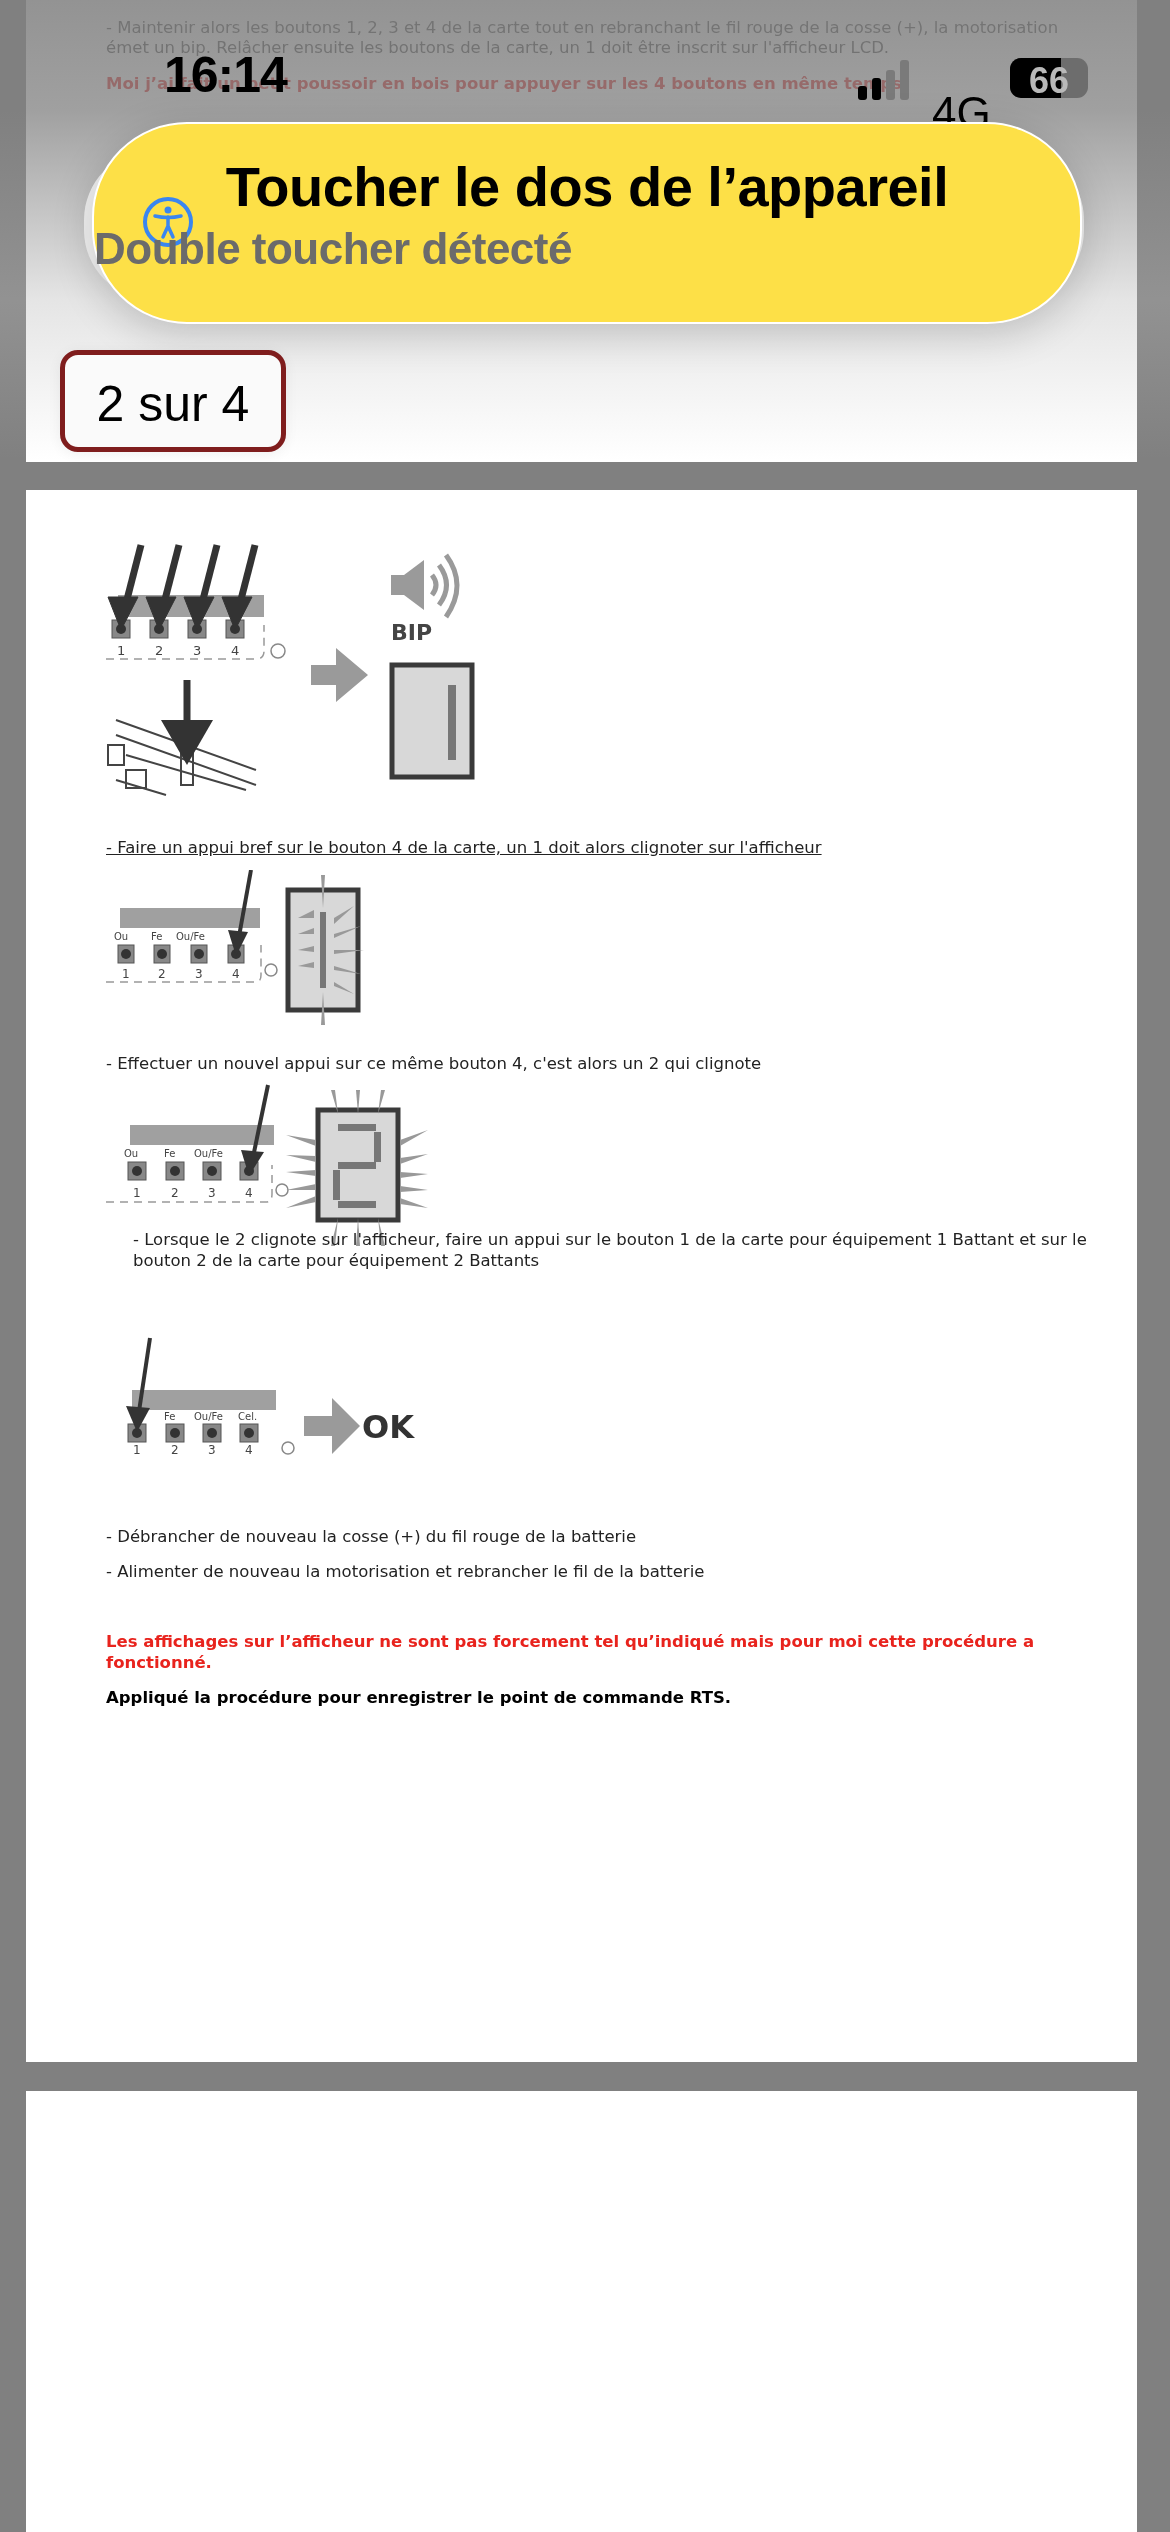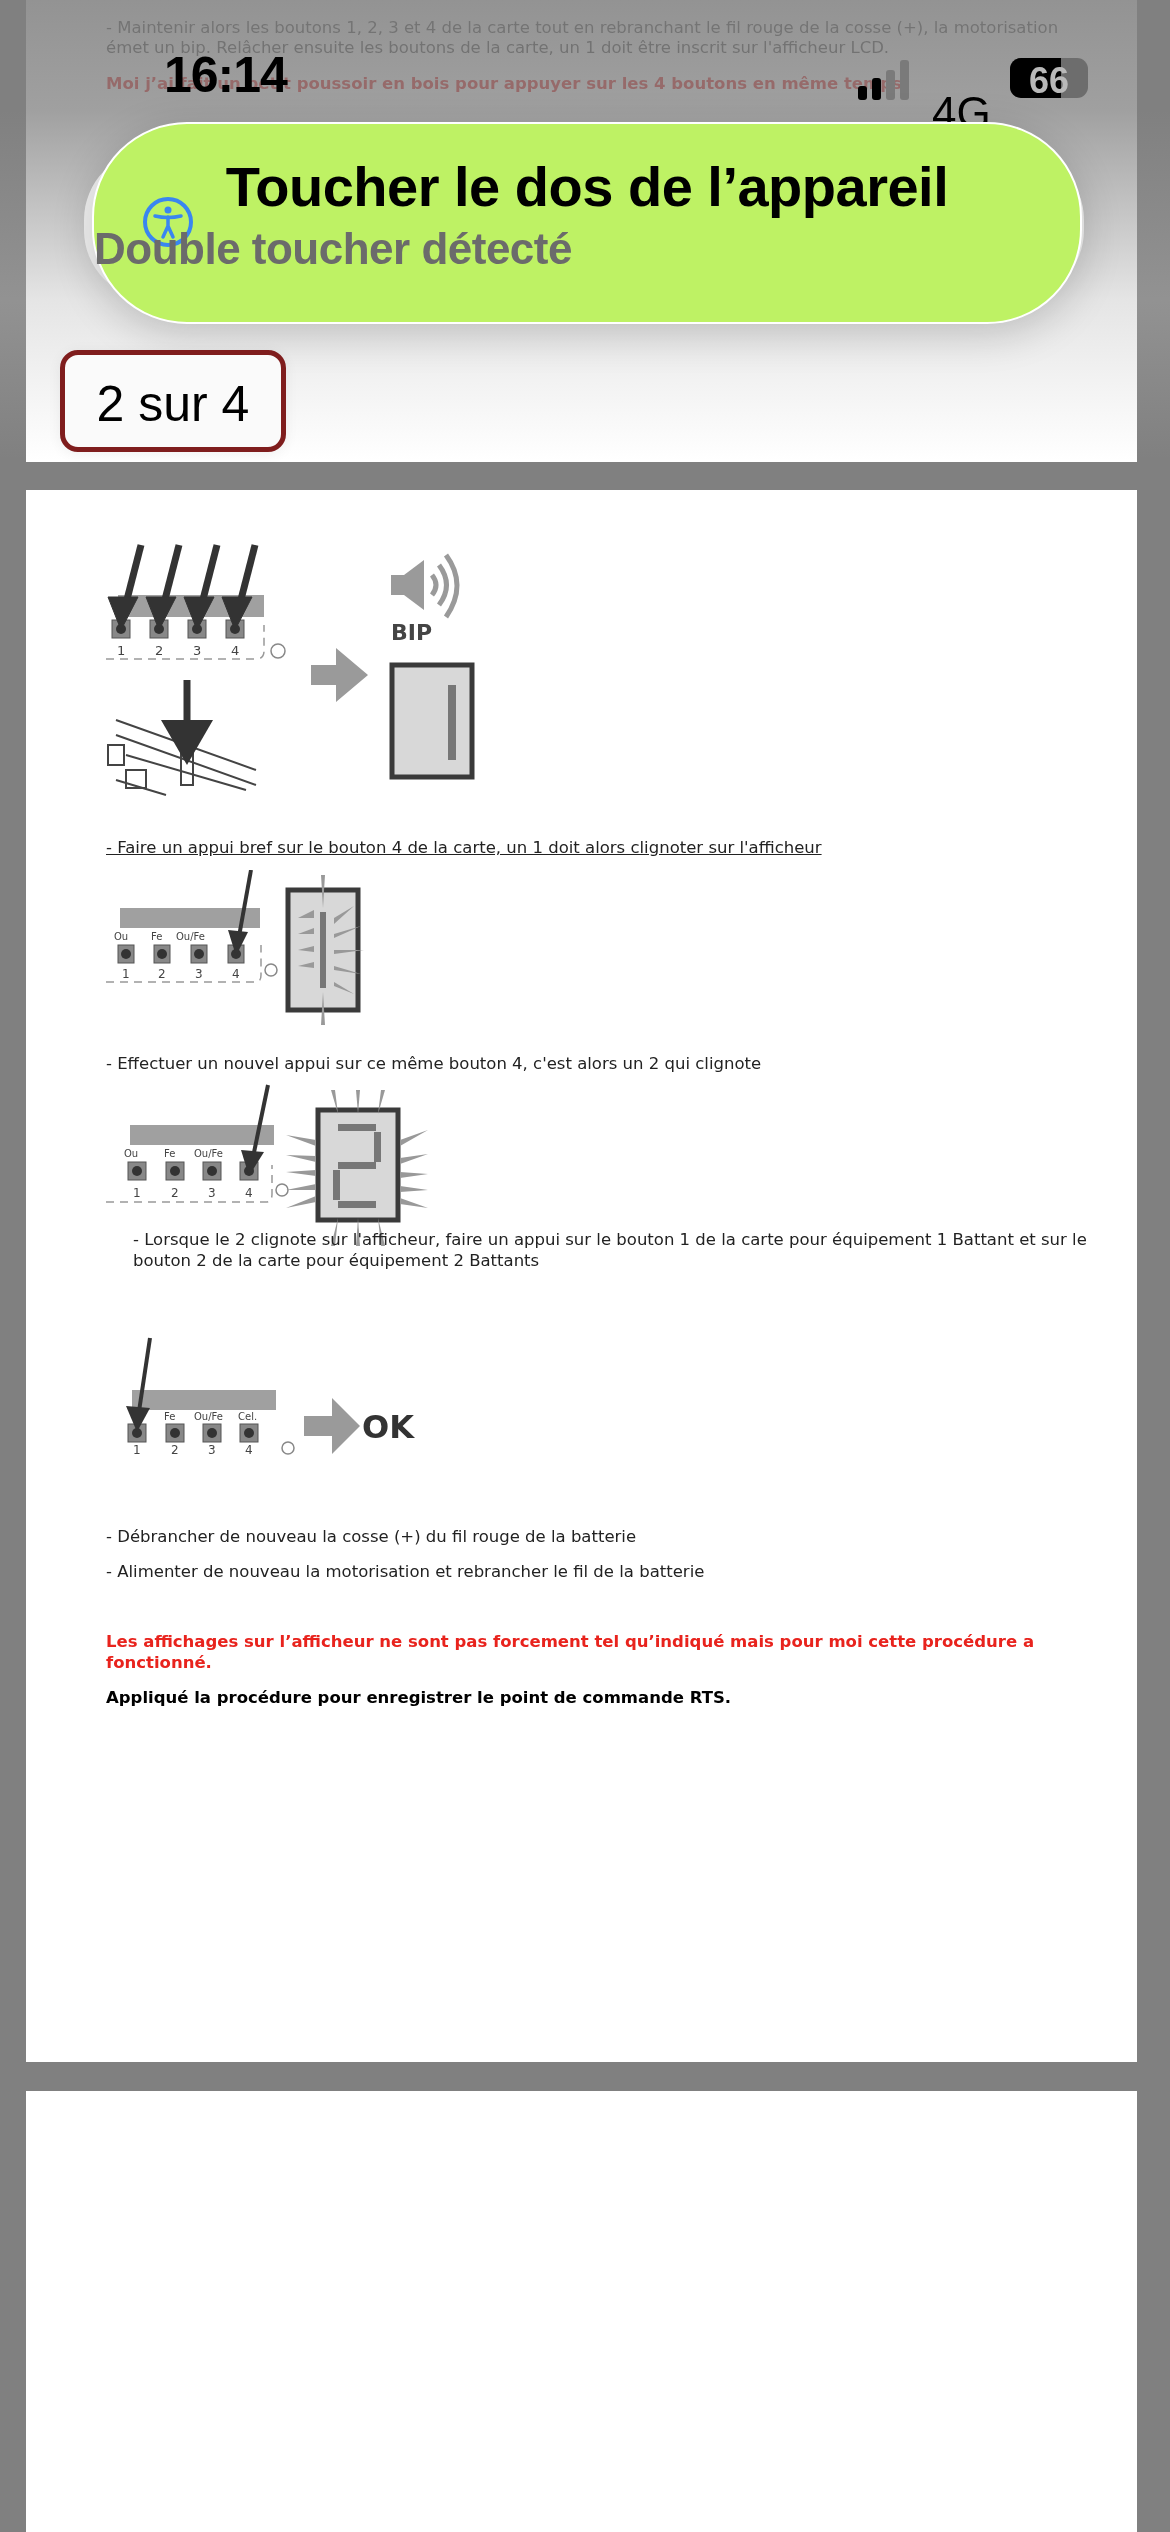--- a/index.html
+++ b/index.html
@@ -33,21 +33,21 @@
   .net { position: absolute; left: 932px; top: 52px; font-family: "Liberation Sans", sans-serif; font-size: 44px; color: #000; margin-top: 36px; }
   .battery { position: absolute; left: 1010px; top: 58px; width: 78px; height: 40px; border-radius: 11px; background: #6d6d6d; overflow: hidden; }
   .battery .fill { position: absolute; left: 0; top: 0; bottom: 0; width: 66%; background: #000; }
   .battery .pct { position: absolute; left: 0; right: 0; top: 2px; text-align: center; font-family: "Liberation Sans", sans-serif; font-size: 36px; font-weight: bold; color: #b9b9b9; }
   .battery-tip { position: absolute; left: 1083px; top: 71px; width: 5px; height: 14px; border-radius: 0 4px 4px 0; background: #6d6d6d; }
 
   
   .banner-back { position: absolute; left: 84px; top: 150px; width: 1000px; height: 150px; border-radius: 70px; background: rgba(245,245,245,0.9); }
   .banner {
     position: absolute; left: 92px; top: 122px; width: 986px; height: 198px;
-    border-radius: 95px; background: #bef264;
+    border-radius: 95px; background: #fde047;
     box-shadow: 0 10px 40px rgba(0,0,0,0.18); border: 2px solid #ffffff;
   }
   .banner-icon { position: absolute; left: 48px; top: 72px; width: 52px; height: 52px; }
   .banner-title { position: absolute; left: 0; right: 0; top: 30px; text-align: center; font-family: "Liberation Sans", sans-serif; font-size: 56px; font-weight: bold; color: #000; letter-spacing: -0.5px; }
   .banner-sub { position: absolute; left: 0; right: 0; top: 100px; text-align: left; font-family: "Liberation Sans", sans-serif; font-size: 44px; font-weight: bold; color: #6b6b6b; letter-spacing: -0.5px; }
 
   
   .page-badge {
     position: absolute; left: 60px; top: 350px; width: 216px; height: 92px;
     border-radius: 18px; background: #fafafa; border: 5px solid #7f1d1d;

